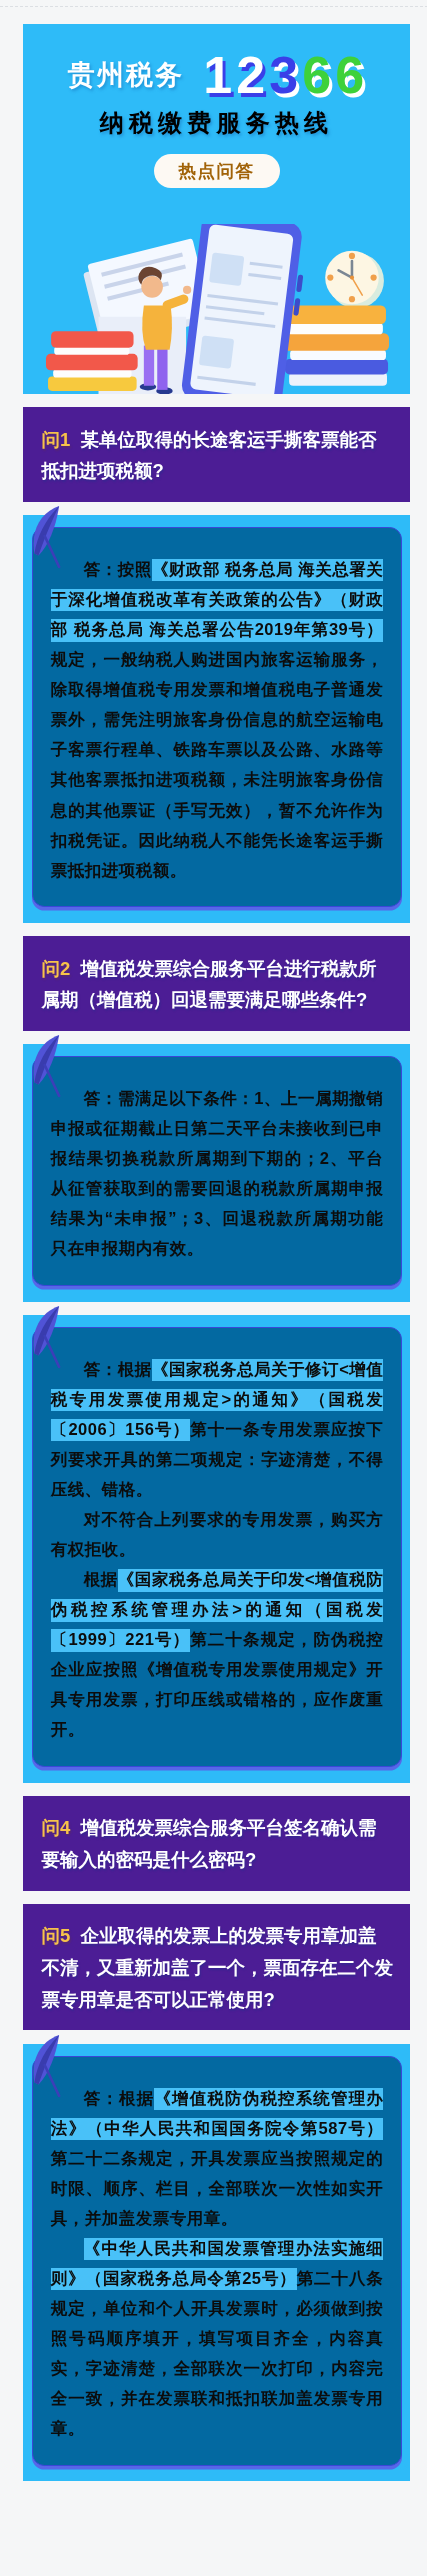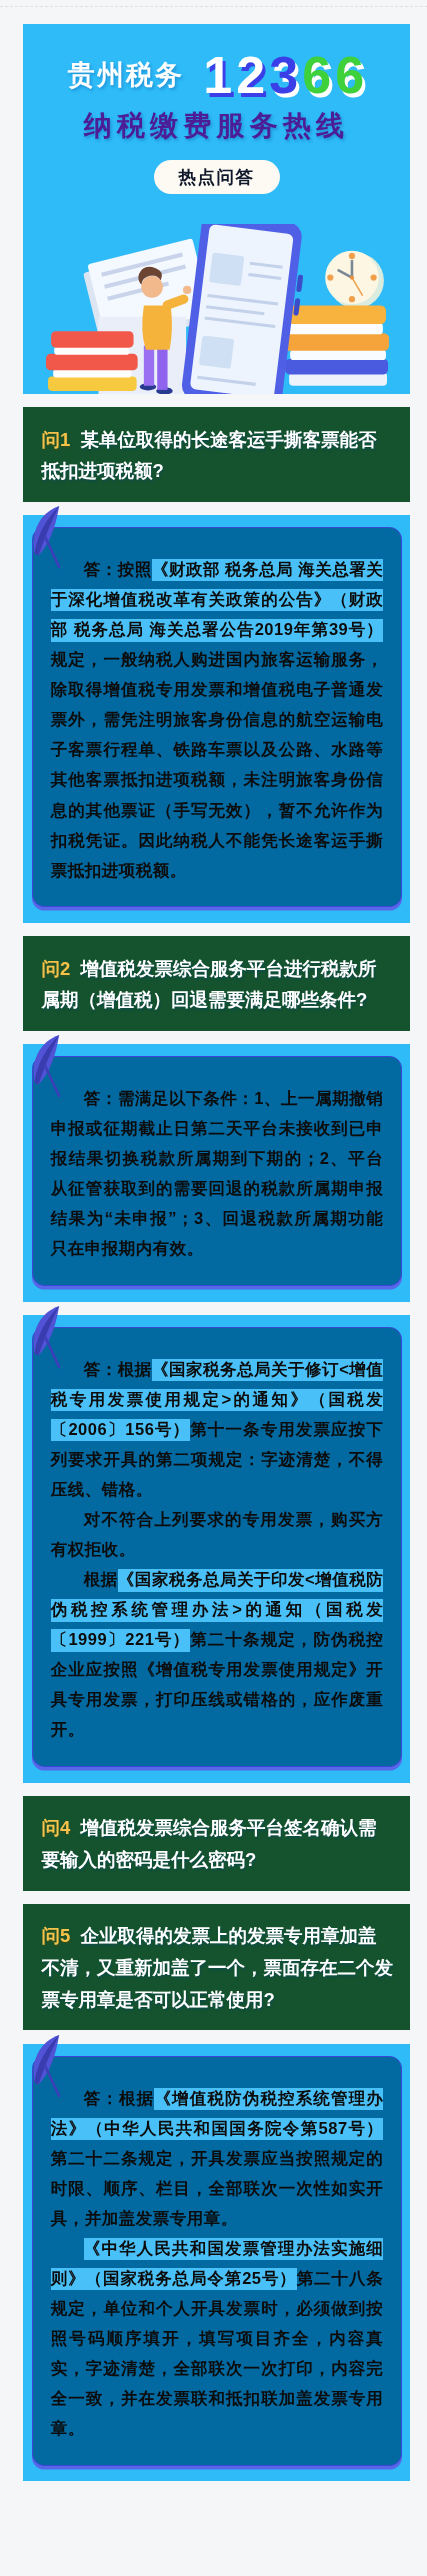--- a/index.html
+++ b/index.html
@@ -30,34 +30,34 @@
   }
   .hero-digits{display:flex;gap:3.1px;}
   .hero-digits .digit{
     font-size:52px;font-weight:800;line-height:.95;letter-spacing:1px;
   }
   .d-white{color:#ffffff;text-shadow:3.1px 3.6px 0 #3a3fe8;}
   .d-blue{color:#3a3fe8;text-shadow:3.1px 3.6px 0 #ffffff;}
   .d-green{color:#3ed13b;text-shadow:3.1px 3.6px 0 #ffffff;}
   .hero-subtitle{
     margin-top:7.2px;
-    color:#4c1d95;font-size:28px;font-weight:800;letter-spacing:5.2px;
+    color:#000000;font-size:24px;font-weight:800;letter-spacing:5.2px;
     text-shadow:1.5px 2.1px 3.1px rgba(10,80,160,.38);
     white-space:nowrap;
   }
   .badge{
     margin-top:14.4px;
-    background:#fdf9f3;color:#0f172a;
+    background:#fdf9f3;color:#a16207;
     font-size:17.5px;font-weight:800;letter-spacing:1.5px;
     padding:5.2px 25px;border-radius:17.5px;
   }
   .hero-art{width:392px;height:170px;margin-top:auto;display:block;}
   
   .q-band{
-    background:#14532d;
+    background:#4c1d95;
     padding:16.5px 16.5px 14.4px 18.5px;
   }
   .q-text{
     margin:0;color:#ffffff;font-size:18.5px;font-weight:800;line-height:1.72;
     text-shadow:1px 1.5px 2.1px rgba(0,60,140,.3);
   }
   .q-label{color:#f7c24a;margin-right:10.3px;text-shadow:1px 1.5px 2.1px rgba(120,70,0,.25);}
   
   .a-wrap{
     background:#2ebbf8;

